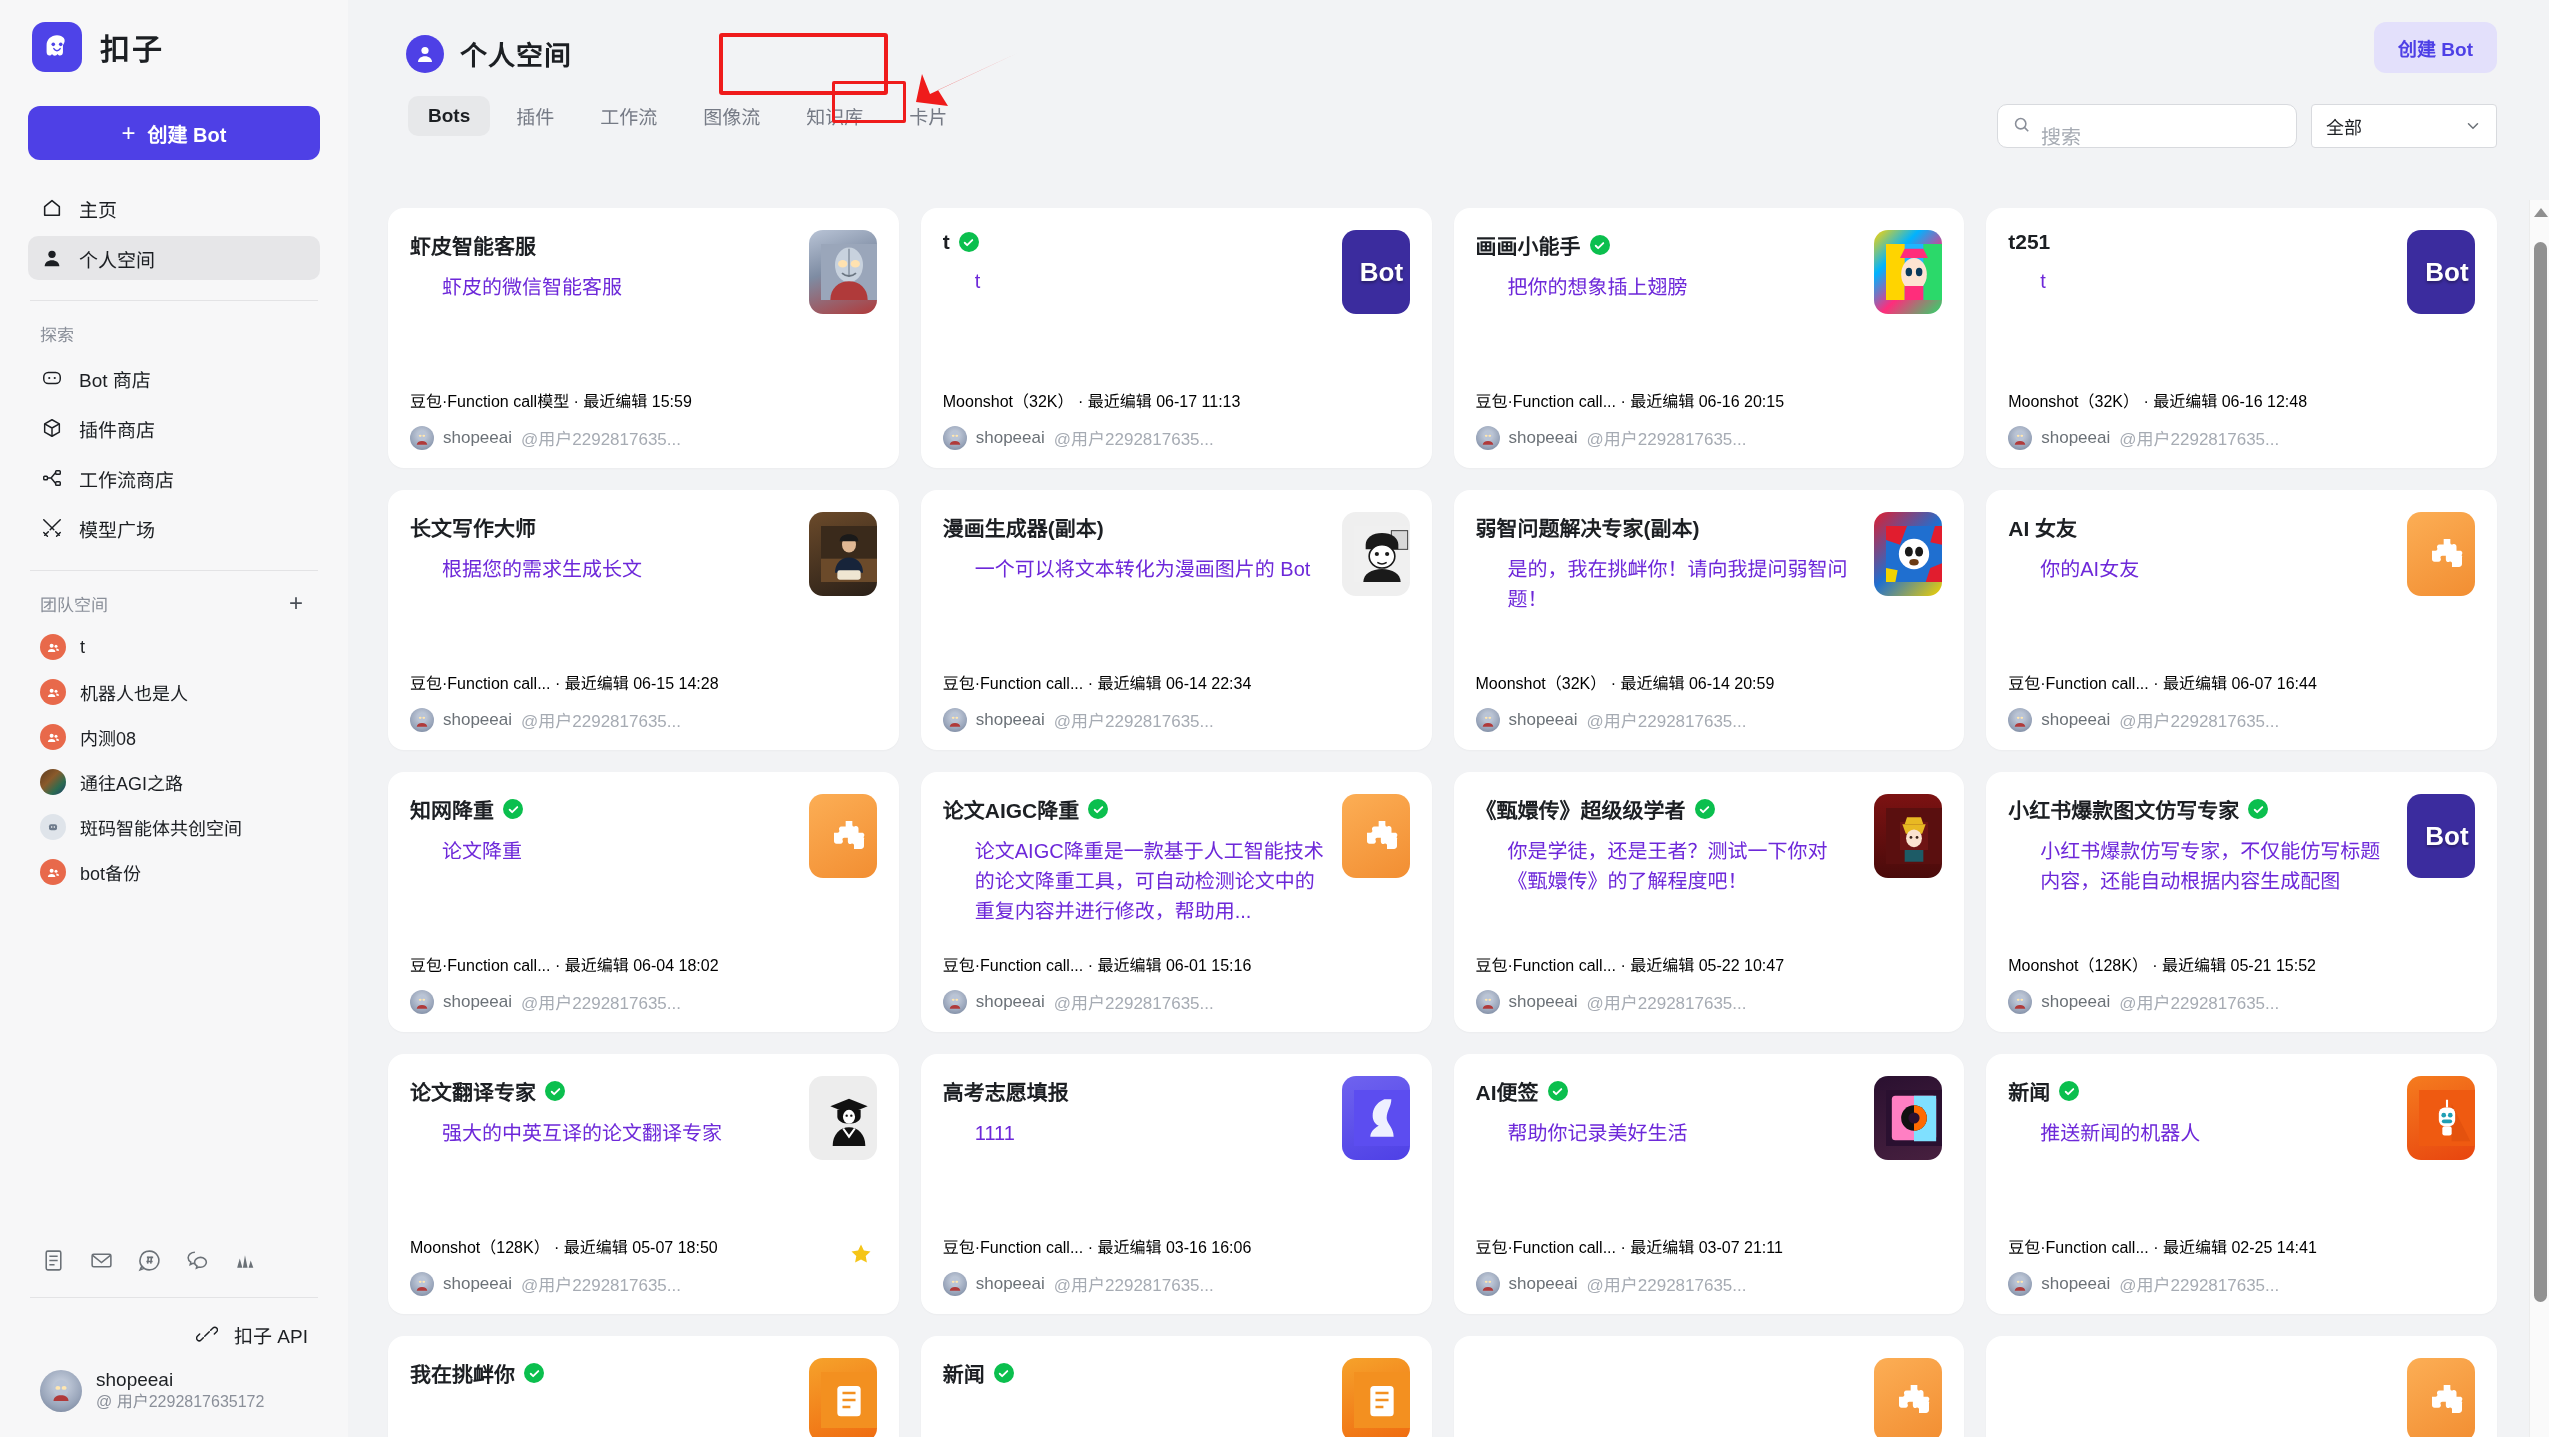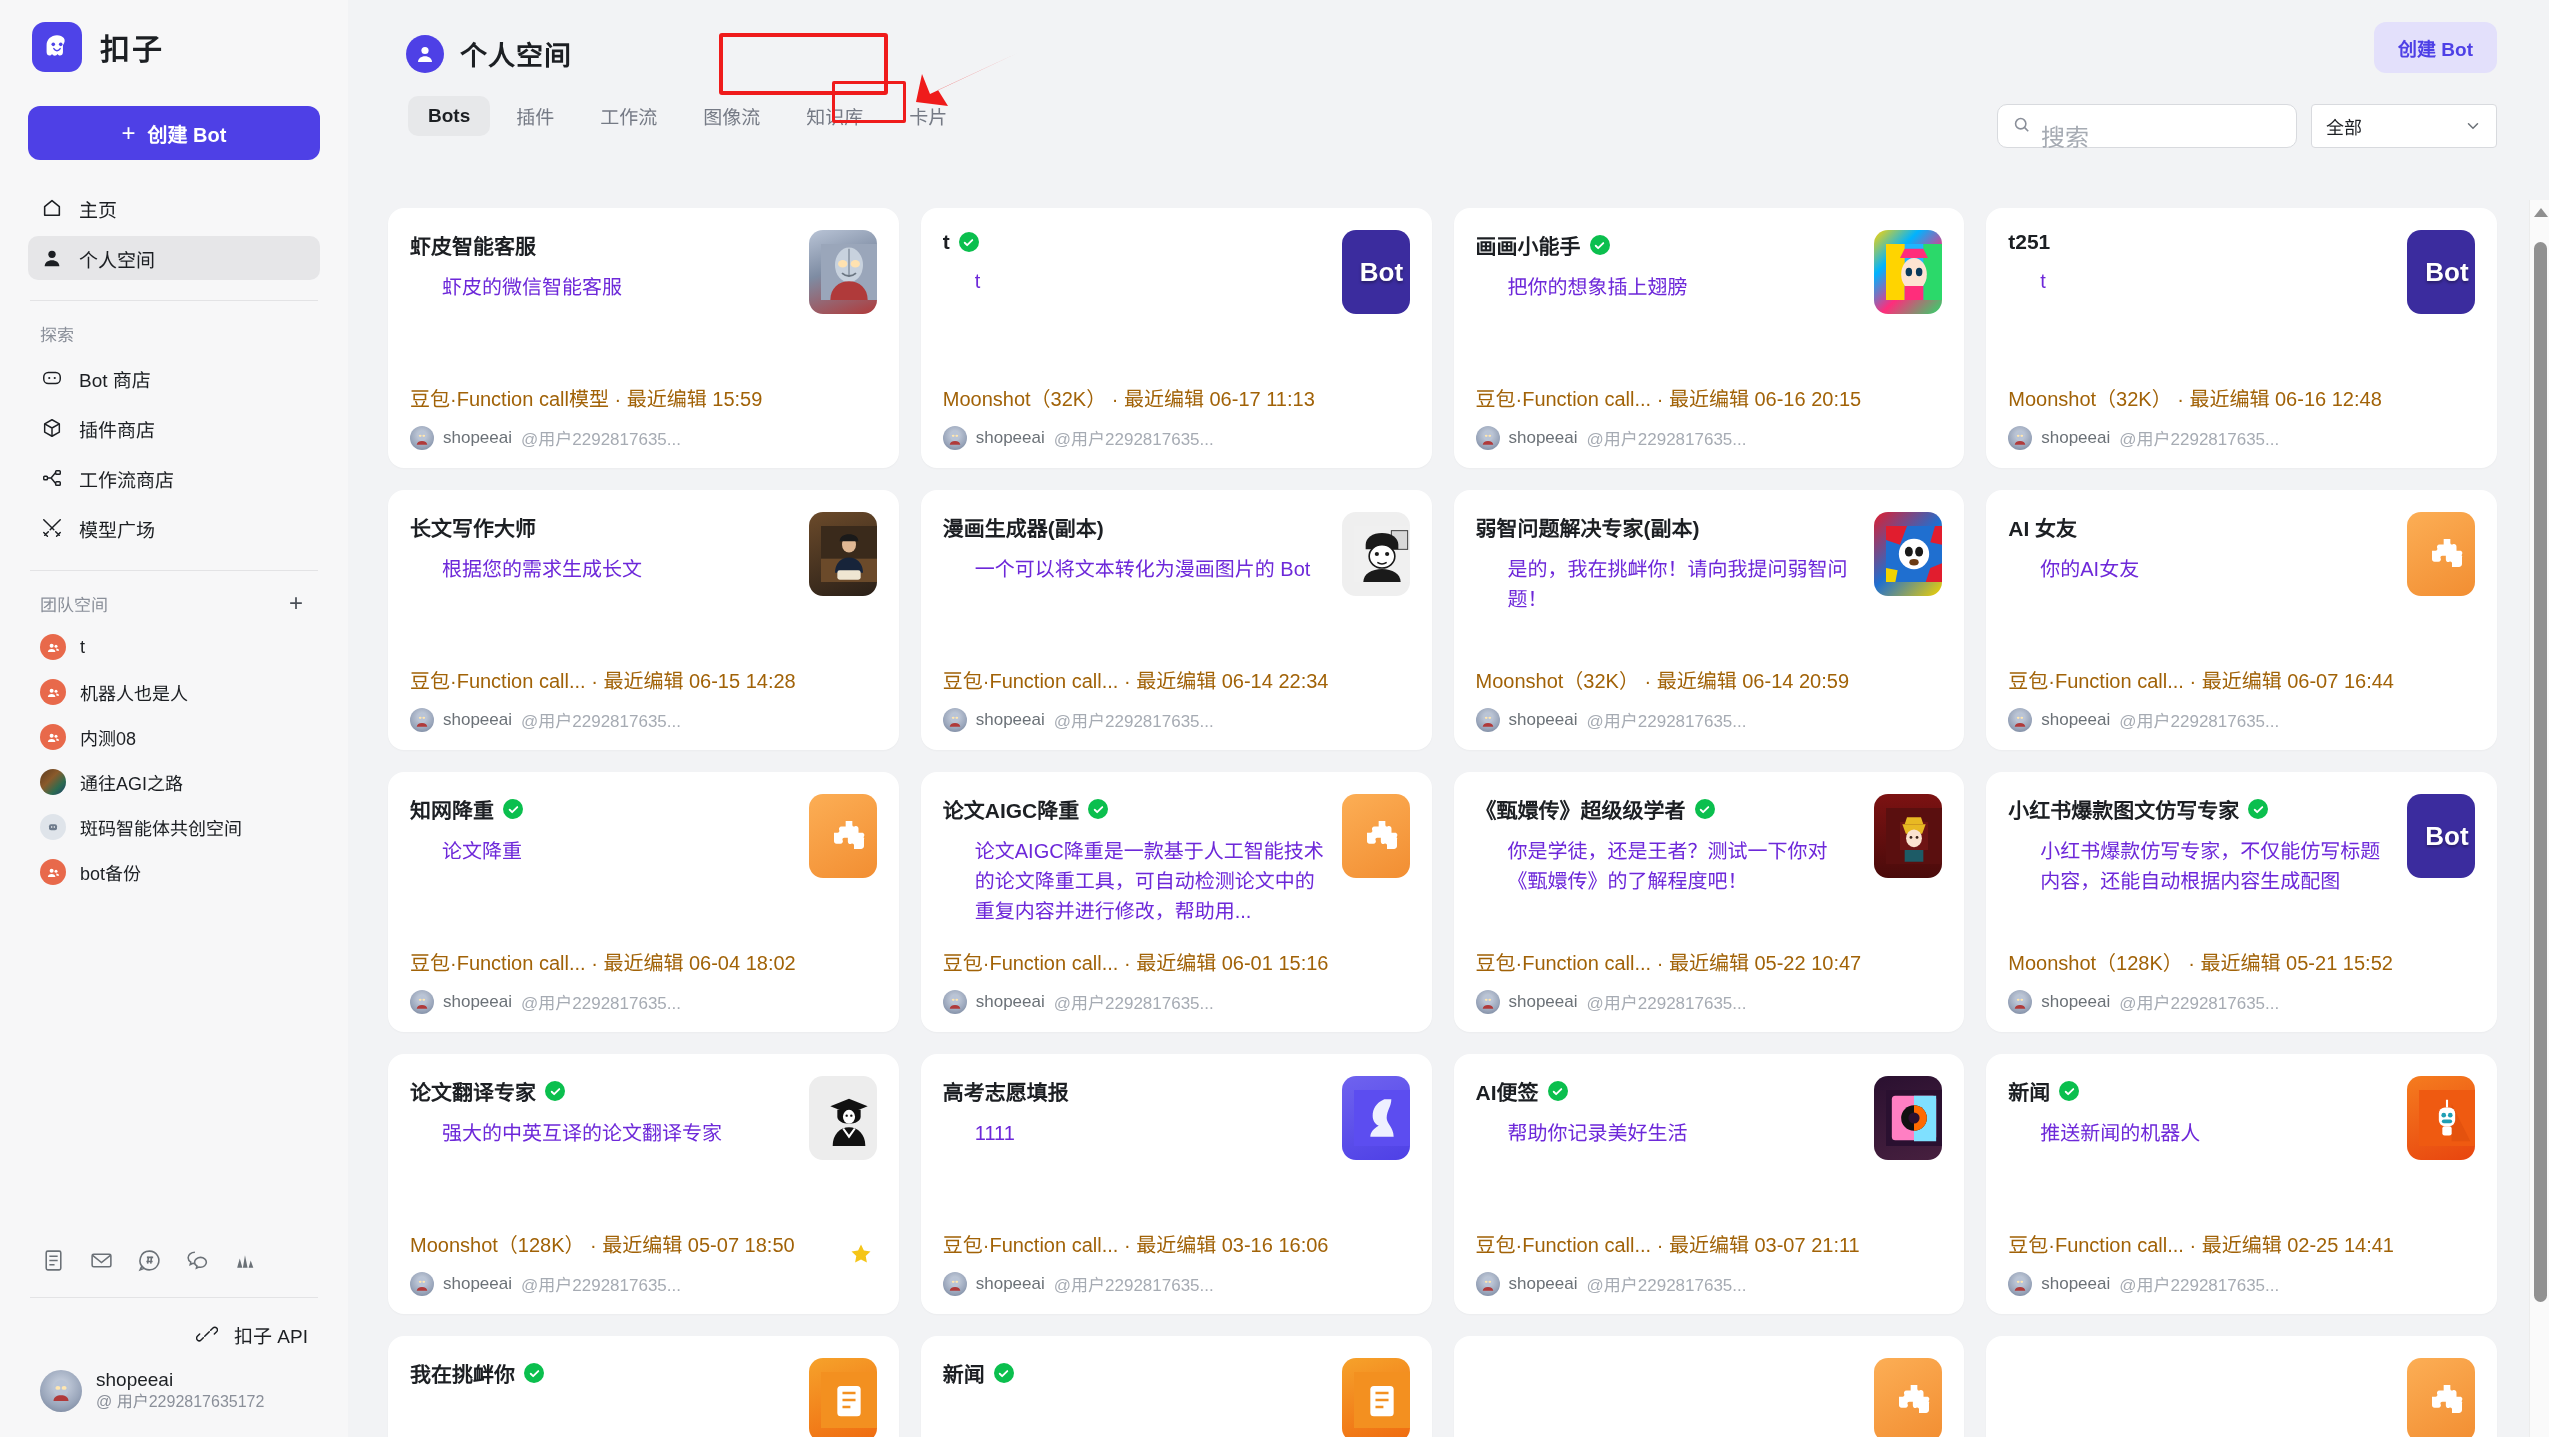--- a/index.html
+++ b/index.html
@@ -124,21 +124,21 @@
   .tools-row {
     position: absolute; right: 52px; top: 104px;
     display: flex; align-items: center; gap: 14px;
   }
   .search-box {
     width: 300px; height: 44px; border: 1px solid #d8dade; border-radius: 10px;
     background: #fff; display: flex; align-items: center; gap: 10px; padding: 0 14px;
   }
   .search-box svg { width: 19px; height: 19px; color: #8a8f99; flex: 0 0 19px; }
   .search-input {
-    border: none; outline: none; background: transparent; font-size: 24px; color: #1c1f23;
+    border: none; outline: none; background: transparent; font-size: 20px; color: #1c1f23;
     width: 100%; font-family: inherit; margin-top: 23px;
   }
   .search-input::placeholder { color: #a6abb3; }
   .filter-select {
     width: 186px; height: 44px; border: 1px solid #d8dade; border-radius: 4px; background: #fff;
     display: flex; align-items: center; justify-content: space-between; padding: 0 14px;
     font-size: 18px; color: #1c1f23; cursor: pointer;
   }
   .chev { width: 18px; height: 18px; color: #6b7177; }
 
@@ -174,21 +174,21 @@
   .verified svg { width: 13px; height: 13px; color: #fff; }
   .card-desc {
     font-size: 20px; color: #6d28d9; line-height: 1.5;
     display: -webkit-box; -webkit-line-clamp: 3; -webkit-box-orient: vertical; overflow: hidden; margin-left: 32px;
   }
   .card-avatar {
     width: 68px; height: 84px; border-radius: 14px; flex: 0 0 68px; overflow: hidden;
     display: flex; align-items: center; justify-content: center; padding-left: 12px;
   }
   .card-bottom { margin-top: auto; }
-  .card-meta { font-size: 20px; color: #a16207; margin-bottom: 13px; white-space: nowrap; overflow: hidden; text-overflow: ellipsis;}
+  .card-meta { font-size: 16px; color: #000000; margin-bottom: 13px; white-space: nowrap; overflow: hidden; text-overflow: ellipsis;}
   .card-author { display: flex; align-items: center; gap: 9px; font-size: 17px; color: #8a8f99; }
   .author-avatar {
     width: 24px; height: 24px; border-radius: 50%; flex: 0 0 24px; overflow: hidden;
     background: radial-gradient(circle at 50% 38%, #cfd7e4 0%, #9aa6bb 60%, #6d7b93 100%);
     display:flex; align-items:center; justify-content:center;
   }
   .author-name { color: #6b7177; }
   .author-handle { color: #a6abb3; white-space: nowrap; overflow: hidden; text-overflow: ellipsis; }
   .star-badge { position: absolute; right: 26px; bottom: 48px; width: 24px; height: 24px; color: #f5c518; }
 

